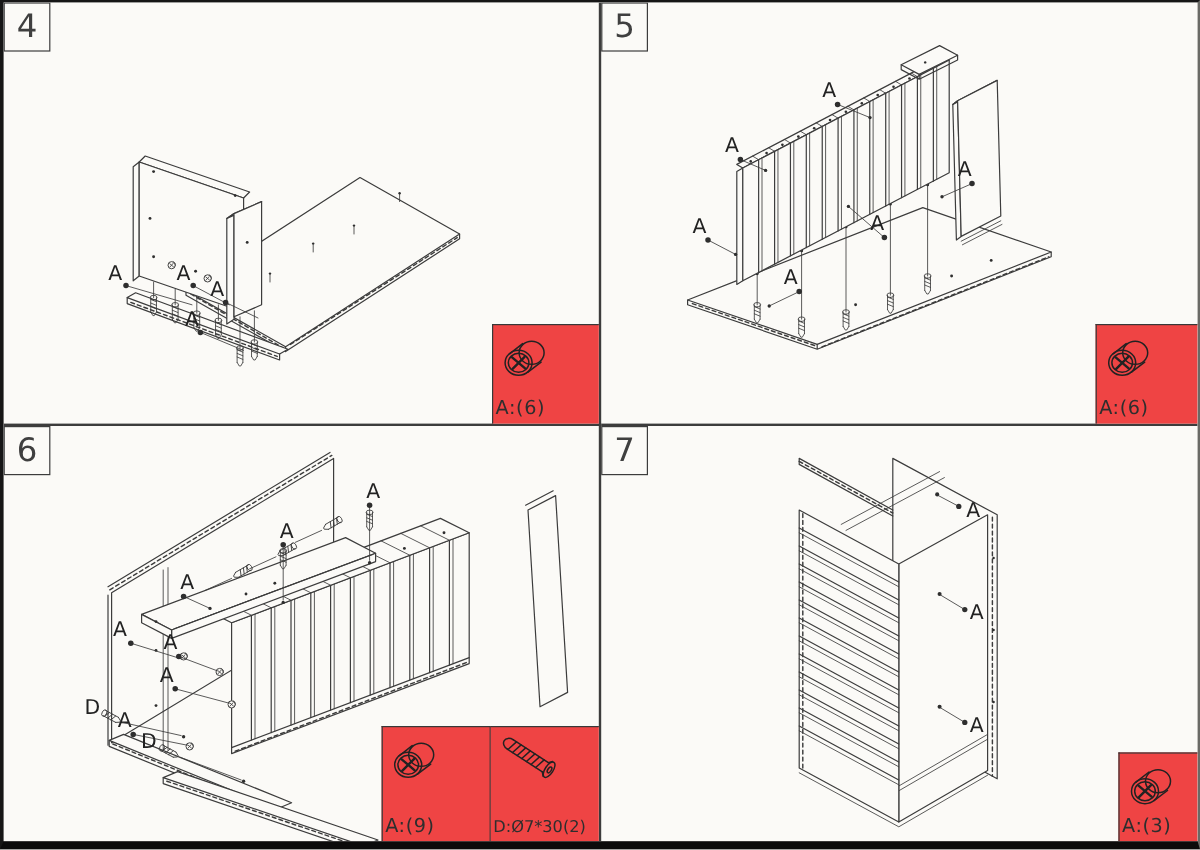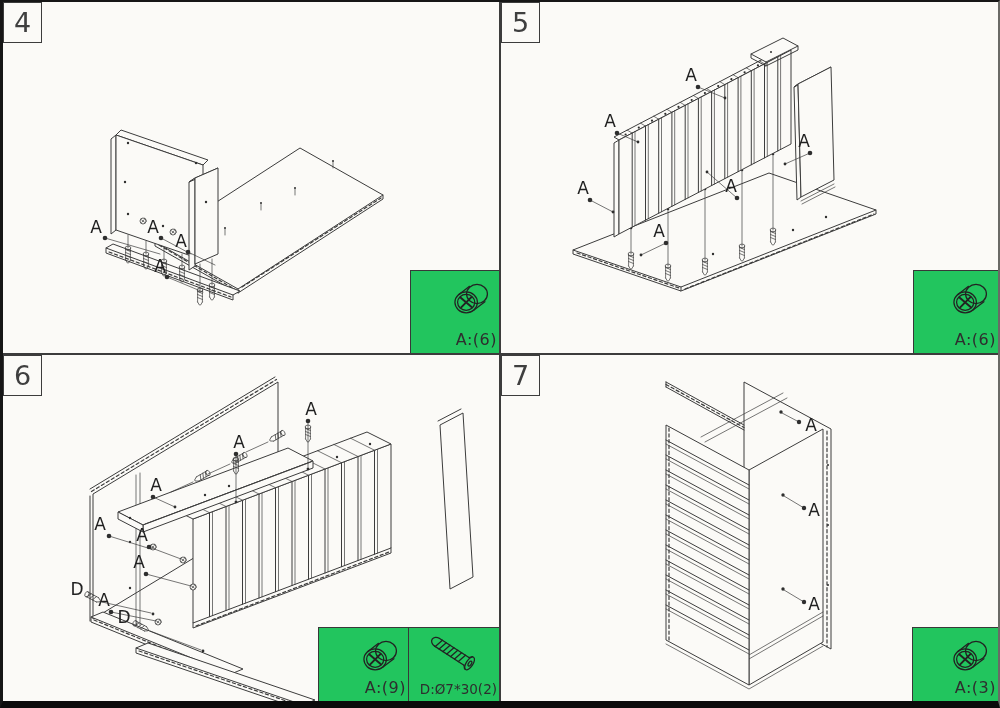--- a/index.html
+++ b/index.html
@@ -16,27 +16,27 @@
   .p6{left:0;top:353px;width:498px;height:346px;border-right:2px solid #3c3c3c}
   .p7{left:498px;top:353px;width:497px;height:346px}
   svg.draw{position:absolute;left:0;top:0;width:100%;height:100%}
   .step-box{
     position:absolute;left:0;top:0;width:37px;height:39px;border:1.7px solid #3c3c3c;
     display:grid;place-items:center;font-size:27px;color:#3f3f3f;background:transparent;z-index:3;
   }
   .hw-row{position:absolute;right:0;bottom:0;display:flex;z-index:3}
   .hw-box{
     box-sizing:border-box;border:1.7px solid #383838;display:flex;flex-direction:column;
-    align-items:flex-end;justify-content:space-between;padding:7px 2px 4px;background:#22c55e;
+    align-items:flex-start;justify-content:space-between;padding:7px 2px 4px;background:#ef4444;
   }
   .p4 .hw-box{width:89px;height:83px;border-right:none;border-bottom:none}
   .p5 .hw-box{width:85px;height:83px;border-right:none;border-bottom:none}
-  .p6 .hw-box{width:91px;height:74px;border-bottom:none}
+  .p6 .hw-box{width:91px;height:96px;border-bottom:none}
   .p6 .hw-box.last{width:90px;border-left:none;border-right:none}
-  .p7 .hw-box{width:86px;height:74px;border-right:none;border-bottom:none}
+  .p7 .hw-box{width:66px;height:74px;border-right:none;border-bottom:none}
   .hw-label{font-size:16px;color:#2e2e2e;letter-spacing:.5px;white-space:nowrap}
   .hw-label.small{font-size:13.5px;letter-spacing:0}
   
   .ln{stroke:#3c3c3c;stroke-width:1;fill:none;stroke-linecap:round;stroke-linejoin:round}
   .lnw{stroke:#3c3c3c;stroke-width:1;fill:#fbfaf7;stroke-linejoin:round}
   .thin{stroke-width:.7}
   .dsh{stroke-dasharray:3.2,2.6;stroke-width:1.2}
   .dot{fill:#2e2e2e;stroke:none}
   .cot{font-size:17px;fill:#222;font-family:"DejaVu Sans",sans-serif;text-anchor:middle}
   .hwln{stroke:#222;stroke-width:1.5;fill:none;stroke-linecap:round}

